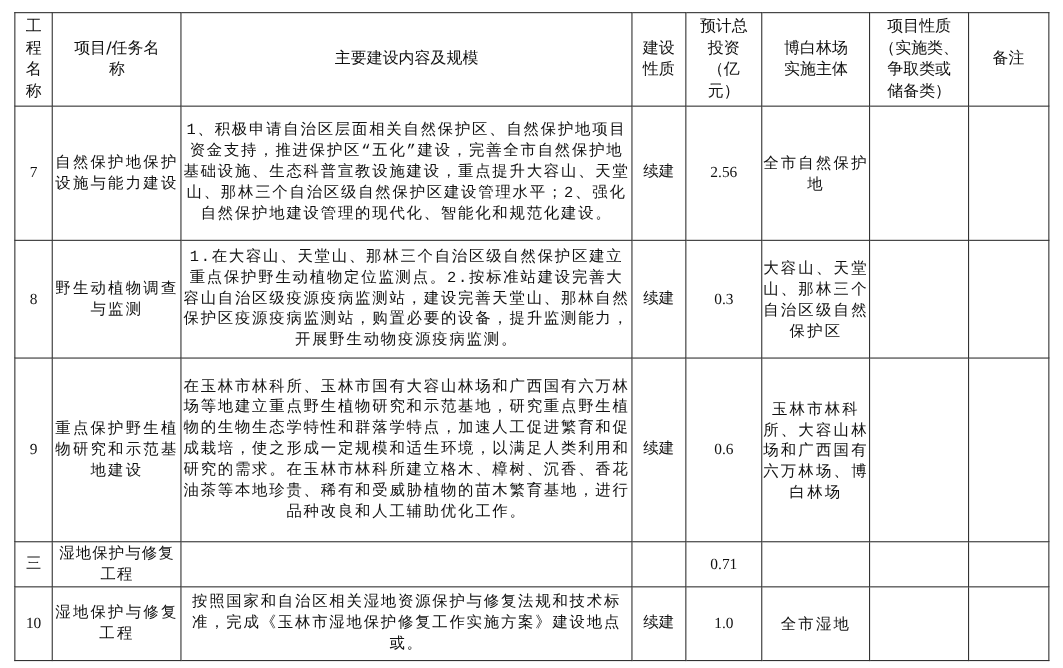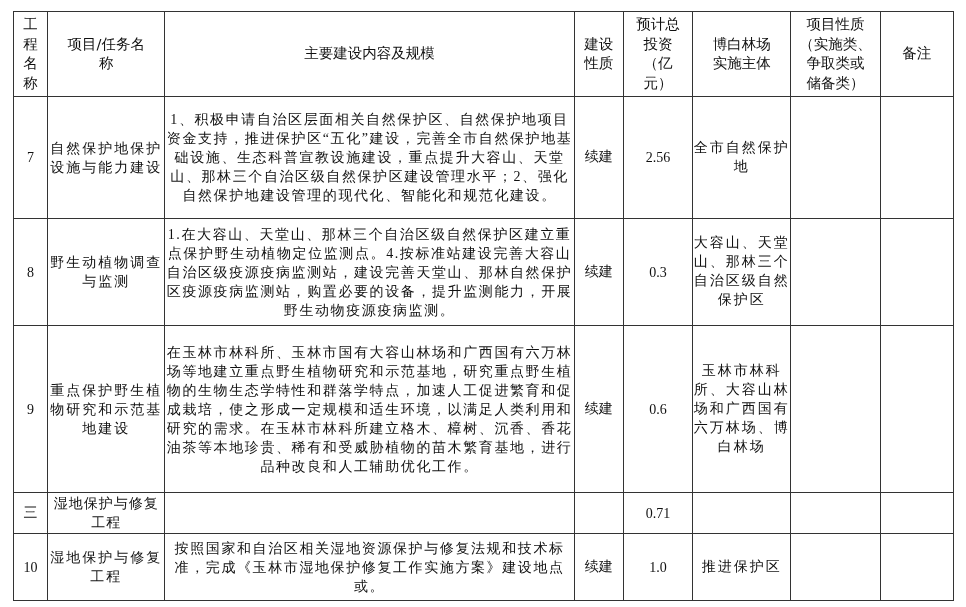--- a/index.html
+++ b/index.html
@@ -23,24 +23,24 @@
   table.plan th { font-size: 14.5px; line-height: 19.5px; }
   .c-no { width: 34px; }
   .c-name { width: 117px; }
   .c-content { width: 408px; }
   .c-nature { width: 49px; }
   .c-invest { width: 69px; }
   .c-place { width: 98px; }
   .c-type { width: 89px; }
   .c-remark { width: 73px; }
 
-  td.content { text-align: justify; padding: 0 6px 0 8px; letter-spacing: 1.6px; line-height: 19.6px; font-size: 13.6px; font-family: Liberation Serif, serif; }
+  td.content { text-align: justify; padding: 0 6px 0 8px; letter-spacing: 1.6px; line-height: 19.6px; font-size: 13.6px; font-family: Liberation Mono, monospace; }
   td.serif { font-family: Liberation Mono, monospace; }
   td.name { padding: 0 8px; letter-spacing: 2px; font-size: 14px; font-family: "DejaVu Serif", "Liberation Serif", serif; margin-top: 44px; }
-  td.place { padding: 0 6px; letter-spacing: 2px; font-size: 13.6px; font-family: Liberation Mono, monospace; }
+  td.place { padding: 0 6px; letter-spacing: 2px; font-size: 13.6px; font-family: Liberation Sans, sans-serif; }
   td.num { font-family: "Liberation Serif", "DejaVu Serif", serif; font-size: 14px; }
   td.section-name { text-align: left; padding: 0 8px; font-weight: bold; font-family: "DejaVu Serif", "Liberation Serif", serif; letter-spacing: 1px; }
   tr.head { height: 85px; }
   tr.r7 { height: 122px; }
   tr.r8 { height: 107px; }
   tr.r9 { height: 167px; }
   tr.r3 { height: 41px; }
   tr.r10 { height: 67px; }
 </style>
 </head>
@@ -100,21 +100,21 @@
     <td class="serif">续建</td>
     <td class="num">2.56</td>
     <td class="place">全市自然保护地</td>
     <td></td>
     <td></td>
   </tr>
 
   <tr class="r8">
     <td class="num">8</td>
     <td class="name">野生动植物调查与监测</td>
-    <td class="content">1.在大容山、天堂山、那林三个自治区级自然保护区建立重点保护野生动植物定位监测点。4.按标准站建设完善大容山自治区级疫源疫病监测站，建设完善天堂山、那林自然保护区疫源疫病监测站，购置必要的设备，提升监测能力，开展野生动物疫源疫病监测。</td>
+    <td class="content">1.在大容山、天堂山、那林三个自治区级自然保护区建立重点保护野生动植物定位监测点。2.按标准站建设完善大容山自治区级疫源疫病监测站，建设完善天堂山、那林自然保护区疫源疫病监测站，购置必要的设备，提升监测能力，开展野生动物疫源疫病监测。</td>
     <td class="serif">续建</td>
     <td class="num">0.3</td>
     <td class="place">大容山、天堂山、那林三个自治区级自然保护区</td>
     <td></td>
     <td></td>
   </tr>
 
   <tr class="r9">
     <td class="num">9</td>
     <td class="name">重点保护野生植物研究和示范基地建设</td>
@@ -136,18 +136,18 @@
     <td></td>
     <td></td>
   </tr>
 
   <tr class="r10">
     <td class="num">10</td>
     <td class="name">湿地保护与修复工程</td>
     <td class="content">按照国家和自治区相关湿地资源保护与修复法规和技术标准，完成《玉林市湿地保护修复工作实施方案》建设地点或。</td>
     <td class="serif">续建</td>
     <td class="num">1.0</td>
-    <td class="place">推进保护区</td>
+    <td class="place">全市湿地</td>
     <td></td>
     <td></td>
   </tr>
 </tbody>
   </table>
 
 </body></html>

